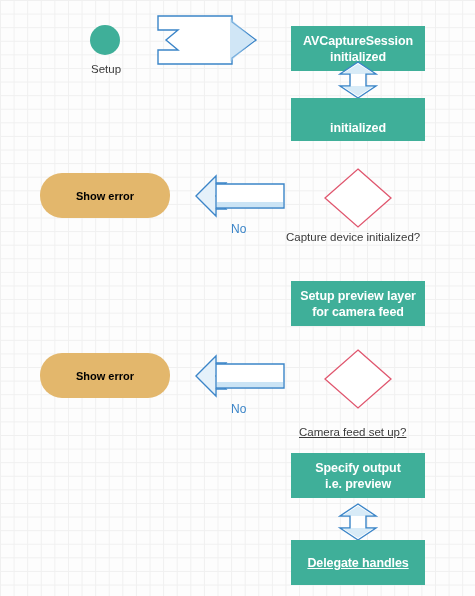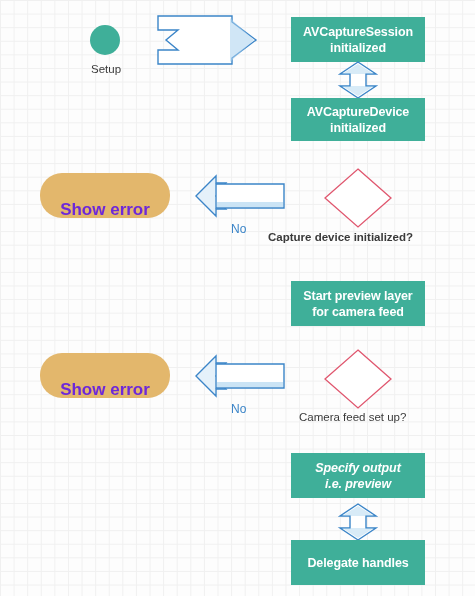--- a/index.html
+++ b/index.html
@@ -35,26 +35,25 @@
     background: #3FAF99;
     color: #ffffff;
     font-size: 12.5px;
     font-weight: bold;
     line-height: 16px;
     letter-spacing: -0.1px;
   }
 
   .rounded {
     background: #E3B76C;
-    color: #6d28d9;
-    font-size: 17px;
+    color: #000000;
+    font-size: 11px;
     font-weight: bold;
     border-radius: 22px;
     line-height: 16px;
-    align-items: flex-end;
   }
 
   .start-circle {
     position: absolute;
     width: 30px;
     height: 30px;
     border-radius: 50%;
     background: #3FAF99;
   }
 
@@ -90,38 +89,38 @@
   <div class="start-circle" style="left:90px; top:25px;"></div>
   <div class="plain-label" style="left:89px; top:63px; width:34px; text-align:center;">Setup</div>
 
   <div class="conn" style="left:156px; top:14px;">
     <svg width="104" height="52" viewBox="0 0 104 52">
       <polygon points="2,16 22,16 10,26 22,36 2,36 2,50 76,50 76,44 100,26 76,8 76,2 2,2" fill="#ffffff" stroke="#3B85C8" stroke-width="1.4" stroke-linejoin="miter"></polygon>
       <polygon points="74,4 74,48 98,26" fill="#A9D2EE" opacity="0.55"></polygon>
     </svg>
   </div>
 
-  <div class="node proc" style="left:291px; top:17px; width:134px; height:45px;">
+  <div class="node proc" style="left:291px; top:26px; width:134px; height:45px;">
     <div>
       <span>AVCaptureSession</span><br>
       <span>initialized</span>
     </div>
   </div>
 
   <div class="conn" style="left:339px; top:61px;">
     <svg width="38" height="38" viewBox="0 0 38 38">
       <polygon points="19,1 37,13 27,13 27,25 37,25 19,37 1,25 11,25 11,13 1,13" fill="#ffffff" stroke="#3B85C8" stroke-width="1.4" stroke-linejoin="miter"></polygon>
       <polygon points="19,3 35,13 3,13" fill="#A9D2EE" opacity="0.45"></polygon>
       <polygon points="19,35 35,25 3,25" fill="#A9D2EE" opacity="0.45"></polygon>
     </svg>
   </div>
 
   <div class="node proc" style="left:291px; top:98px; width:134px; height:43px;">
     <div>
-      <span>AVCaptureDevice</span><br>
+      <br>
       <span>initialized</span>
     </div>
   </div>
 
   <div class="node rounded" style="left:40px; top:173px; width:130px; height:45px;">
     <span>Show error</span>
   </div>
 
   <div class="conn" style="left:194px; top:172px;">
     <svg width="92" height="48" viewBox="0 0 92 48">
@@ -132,25 +131,25 @@
     </svg>
   </div>
 
   <div class="no-label" style="left:231px; top:222px;">No</div>
 
   <div class="diamond-wrap" style="left:323px; top:167px;">
     <svg width="70" height="62" viewBox="0 0 70 62">
       <polygon points="35,2 68,31 35,60 2,31" fill="#ffffff" stroke="#E0566E" stroke-width="1.3" stroke-linejoin="miter"></polygon>
     </svg>
   </div>
-  <div class="plain-label" style="left:268px; top:231px;font-weight:bold;">Capture device initialized?</div>
+  <div class="plain-label" style="left:286px; top:231px;">Capture device initialized?</div>
 
   <div class="node proc" style="left:291px; top:281px; width:134px; height:45px;">
     <div>
-      <span>Start preview layer</span><br>
+      <span>Setup preview layer</span><br>
       <span>for camera feed</span>
     </div>
   </div>
 
   <div class="node rounded" style="left:40px; top:353px; width:130px; height:45px;">
     <span>Show error</span>
   </div>
 
   <div class="conn" style="left:194px; top:352px;">
     <svg width="92" height="48" viewBox="0 0 92 48">
@@ -161,36 +160,36 @@
     </svg>
   </div>
 
   <div class="no-label" style="left:231px; top:402px;">No</div>
 
   <div class="diamond-wrap" style="left:323px; top:348px;">
     <svg width="70" height="62" viewBox="0 0 70 62">
       <polygon points="35,2 68,31 35,60 2,31" fill="#ffffff" stroke="#E0566E" stroke-width="1.3" stroke-linejoin="miter"></polygon>
     </svg>
   </div>
-  <div class="plain-label" style="left:299px; top:411px;">Camera feed set up?</div>
+  <div class="plain-label" style="left:299px; top:426px;text-decoration:underline;">Camera feed set up?</div>
 
-  <div class="node proc" style="left:291px; top:453px; width:134px; height:45px;font-style:italic;">
+  <div class="node proc" style="left:291px; top:453px; width:134px; height:45px;">
     <div>
       <span>Specify output</span><br>
       <span>i.e. preview</span>
     </div>
   </div>
 
   <div class="conn" style="left:339px; top:503px;">
     <svg width="38" height="38" viewBox="0 0 38 38">
       <polygon points="19,1 37,13 27,13 27,25 37,25 19,37 1,25 11,25 11,13 1,13" fill="#ffffff" stroke="#3B85C8" stroke-width="1.4" stroke-linejoin="miter"></polygon>
       <polygon points="19,3 35,13 3,13" fill="#A9D2EE" opacity="0.45"></polygon>
       <polygon points="19,35 35,25 3,25" fill="#A9D2EE" opacity="0.45"></polygon>
     </svg>
   </div>
 
-  <div class="node proc" style="left:291px; top:540px; width:134px; height:45px;">
+  <div class="node proc" style="left:291px; top:540px; width:134px; height:45px;text-decoration:underline;">
     <div>
       <span>Delegate handles</span><br>
     </div>
   </div>
 
 </div>
 
 </body></html>

